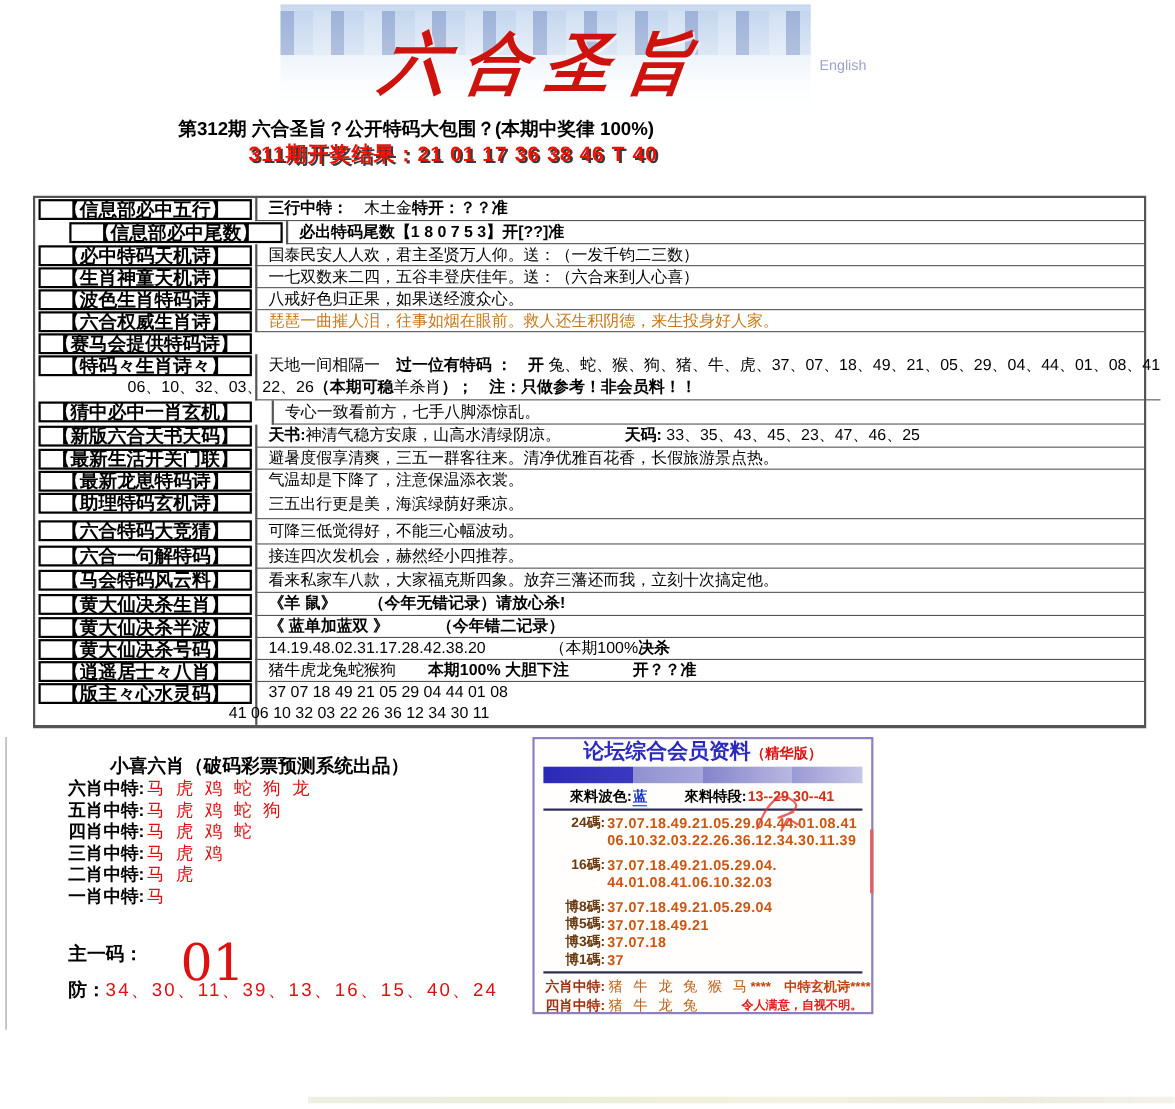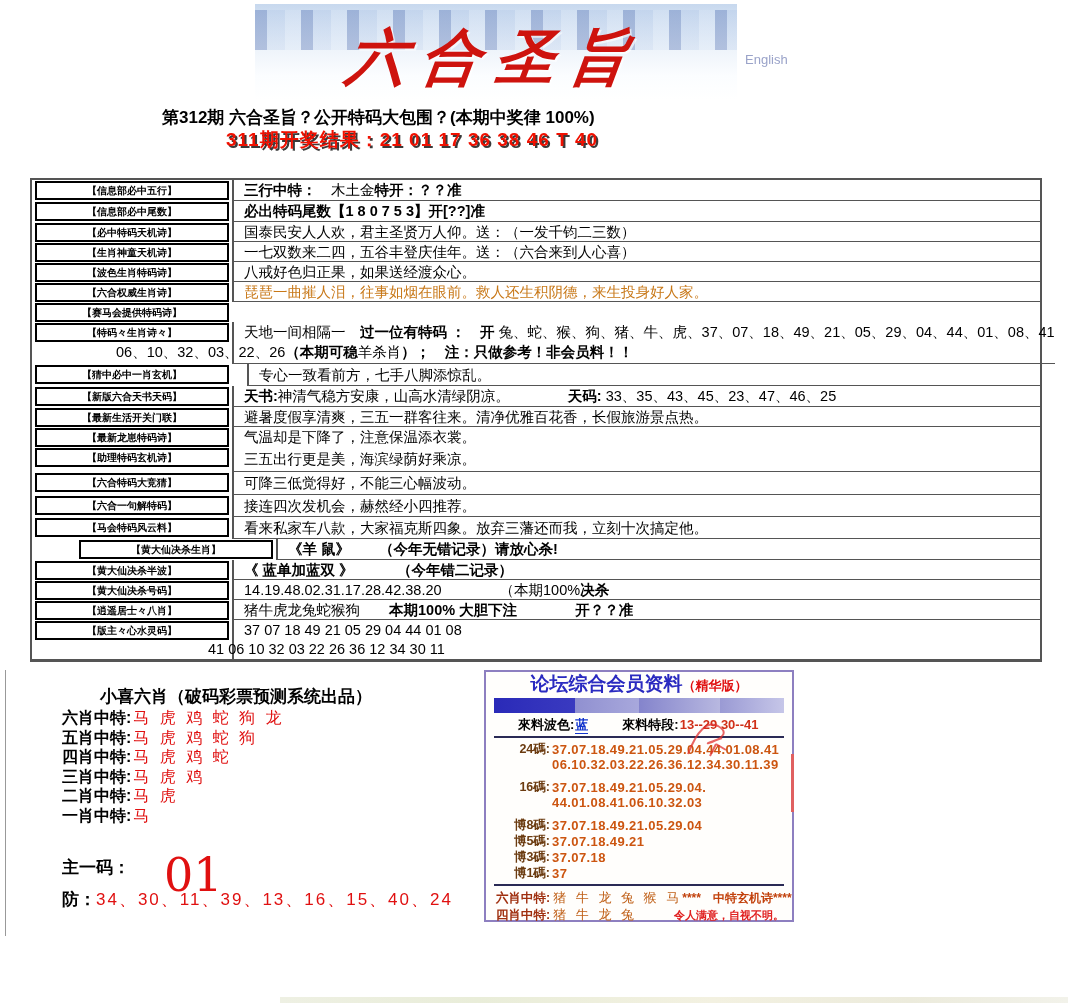--- a/index.html
+++ b/index.html
@@ -17,21 +17,21 @@
   .english{position:absolute;left:745px;top:52px;color:#9aa3c9;font-size:13px;cursor:pointer;}
 
   .issue-line{position:absolute;left:162px;top:106px;font-size:17px;font-weight:bold;}
   .result-line{position:absolute;left:226px;top:127px;font-size:19px;font-weight:bold;color:#f01000;
                letter-spacing:1px;text-shadow:2px 2px 0 #3a3a3a;}
 
   
   .maintable{position:absolute;left:30px;top:178px;width:1008px;border:2px solid #555;border-bottom-width:3px;background:#fff;}
   .trow{display:flex;}
   .tlabel{width:200px;flex:none;padding:1px 3px 0 3px;box-sizing:border-box;}
-  .labelbox{display:block;border:2px solid #000;font-weight:bold;font-size:10px;line-height:15px;
+  .labelbox{display:block;border:2px solid #000;font-weight:bold;font-size:17px;line-height:15px;
             text-align:center;background:#fff;white-space:nowrap;}
   .tcontent{flex:1;border-left:2px solid #555;border-bottom:1px solid #555;padding-left:10px;
             font-size:14.5px;box-sizing:border-box;overflow:visible;}
   .trow.nb .tcontent,.trow:last-child .tcontent{border-bottom:none;}
   .tline{white-space:nowrap;}
   .seg-n{}
   .seg-b{font-weight:bold;}
   .seg-o{color:#c87818;}
   .seg-bl{color:#1133cc;font-weight:bold;}
   .seg-r{color:#dd1111;font-weight:bold;}
@@ -95,21 +95,21 @@
 
   <div class="maintable">
       <div class="trow" style="height: 21px;">
         <div class="tlabel">
           <span class="labelbox">【信息部必中五行】</span>
         </div>
         <div class="tcontent" style="line-height: 21px;">
           <div class="tline"><span class="seg-b">三行中特：　</span><span class="seg-n">木土金</span><span class="seg-b">特开：？？准</span></div>
         </div>
       </div>
-      <div class="trow" style="height: 21px;">
+      <div class="trow" style="height: 21px; margin-left: 28px;">
         <div class="tlabel">
           <span class="labelbox">【信息部必中尾数】</span>
         </div>
         <div class="tcontent" style="line-height: 21px;">
           <div class="tline"><span class="seg-b">必出特码尾数【1 8 0 7 5 3】开[??]准</span></div>
         </div>
       </div>
       <div class="trow" style="height: 20px;">
         <div class="tlabel">
           <span class="labelbox">【必中特码天机诗】</span>
@@ -213,21 +213,21 @@
         </div>
       </div>
       <div class="trow" style="height: 22px;">
         <div class="tlabel">
           <span class="labelbox">【马会特码风云料】</span>
         </div>
         <div class="tcontent" style="line-height: 22px;">
           <div class="tline"><span class="seg-n">看来私家车八款，大家福克斯四象。放弃三藩还而我，立刻十次搞定他。</span></div>
         </div>
       </div>
-      <div class="trow" style="height: 21px; padding-left: 44px;">
+      <div class="trow" style="height: 21px;">
         <div class="tlabel">
           <span class="labelbox">【黄大仙决杀生肖】</span>
         </div>
         <div class="tcontent" style="line-height: 21px;">
           <div class="tline"><span class="seg-b">《羊 鼠》　　（今年无错记录）请放心杀!</span></div>
         </div>
       </div>
       <div class="trow" style="height: 20px;">
         <div class="tlabel">
           <span class="labelbox">【黄大仙决杀半波】</span>

